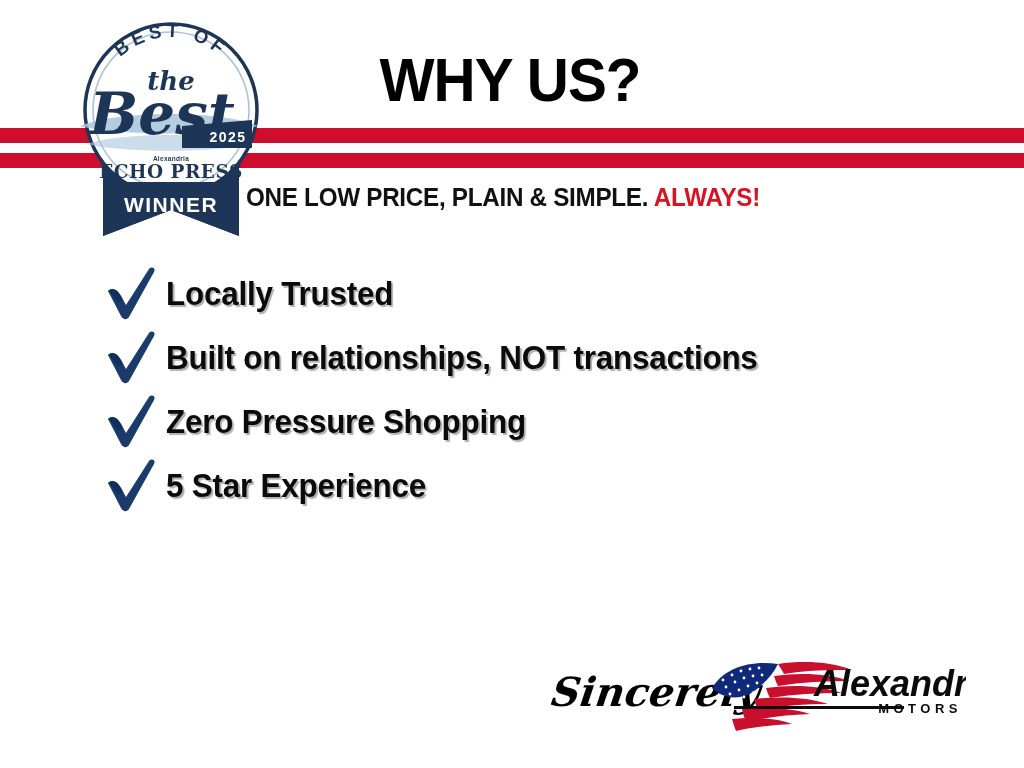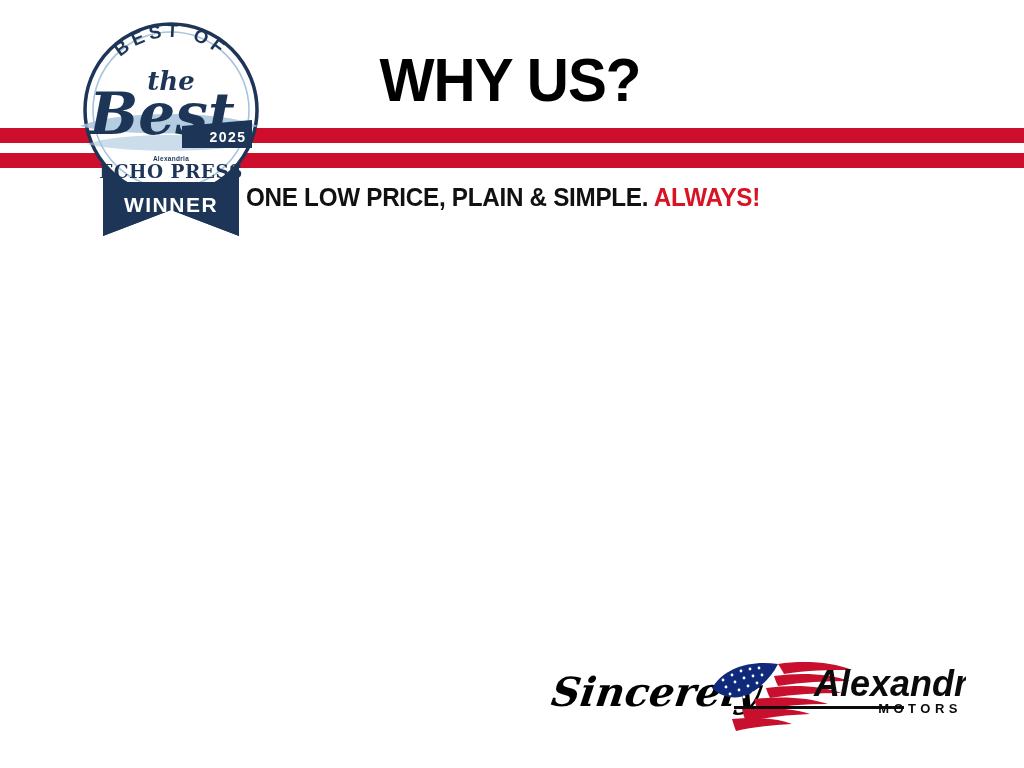--- a/index.html
+++ b/index.html
@@ -174,25 +174,61 @@
 
   <div class="headline">WHY US?</div>
 
   <div class="subtitle">
     <span>ONE LOW PRICE, PLAIN &amp; SIMPLE.</span>
     <span class="accent">ALWAYS!</span>
   </div>
 
   <div class="checklist">
 
-
-
-
-
-
+    <div class="check-row">
+      <span class="check-mark">
+        <svg viewBox="0 0 58 54" xmlns="http://www.w3.org/2000/svg">
+          <path d="M 4 24 C 8 20, 13 22, 17 29 L 22 38 L 45 2 C 48 -1, 52 1, 50 5 L 25 50 C 23 53, 19 53, 17 49 Z" fill="#1b3b6b"></path>
+          <path d="M 4 24 C 8 20, 13 22, 17 29 L 19 33 L 14 36 C 10 30, 7 26, 4 24 Z" fill="#10305c"></path>
+        </svg>
+      </span>
+      <span class="check-label">Locally Trusted</span>
+    </div>
+
+
+    <div class="check-row">
+      <span class="check-mark">
+        <svg viewBox="0 0 58 54" xmlns="http://www.w3.org/2000/svg">
+          <path d="M 4 24 C 8 20, 13 22, 17 29 L 22 38 L 45 2 C 48 -1, 52 1, 50 5 L 25 50 C 23 53, 19 53, 17 49 Z" fill="#1b3b6b"></path>
+          <path d="M 4 24 C 8 20, 13 22, 17 29 L 19 33 L 14 36 C 10 30, 7 26, 4 24 Z" fill="#10305c"></path>
+        </svg>
+      </span>
+      <span class="check-label">Built on relationships, NOT transactions</span>
+    </div>
+
+
+    <div class="check-row">
+      <span class="check-mark">
+        <svg viewBox="0 0 58 54" xmlns="http://www.w3.org/2000/svg">
+          <path d="M 4 24 C 8 20, 13 22, 17 29 L 22 38 L 45 2 C 48 -1, 52 1, 50 5 L 25 50 C 23 53, 19 53, 17 49 Z" fill="#1b3b6b"></path>
+          <path d="M 4 24 C 8 20, 13 22, 17 29 L 19 33 L 14 36 C 10 30, 7 26, 4 24 Z" fill="#10305c"></path>
+        </svg>
+      </span>
+      <span class="check-label">Zero Pressure Shopping</span>
+    </div>
+
+    <div class="check-row">
+      <span class="check-mark">
+        <svg viewBox="0 0 58 54" xmlns="http://www.w3.org/2000/svg">
+          <path d="M 4 24 C 8 20, 13 22, 17 29 L 22 38 L 45 2 C 48 -1, 52 1, 50 5 L 25 50 C 23 53, 19 53, 17 49 Z" fill="#1b3b6b"></path>
+          <path d="M 4 24 C 8 20, 13 22, 17 29 L 19 33 L 14 36 C 10 30, 7 26, 4 24 Z" fill="#10305c"></path>
+        </svg>
+      </span>
+      <span class="check-label">5 Star Experience</span>
+    </div>
 
   </div>
 
   <div class="signature">Sincerely,</div>
 
   <div class="logo">
     <svg viewBox="0 0 260 78" xmlns="http://www.w3.org/2000/svg">
 
       <g>
         <path d="M 6 34 C 18 14, 44 6, 72 10 C 66 22, 56 32, 44 40 C 30 46, 16 44, 6 34 Z" fill="#0f2a7a"></path>

